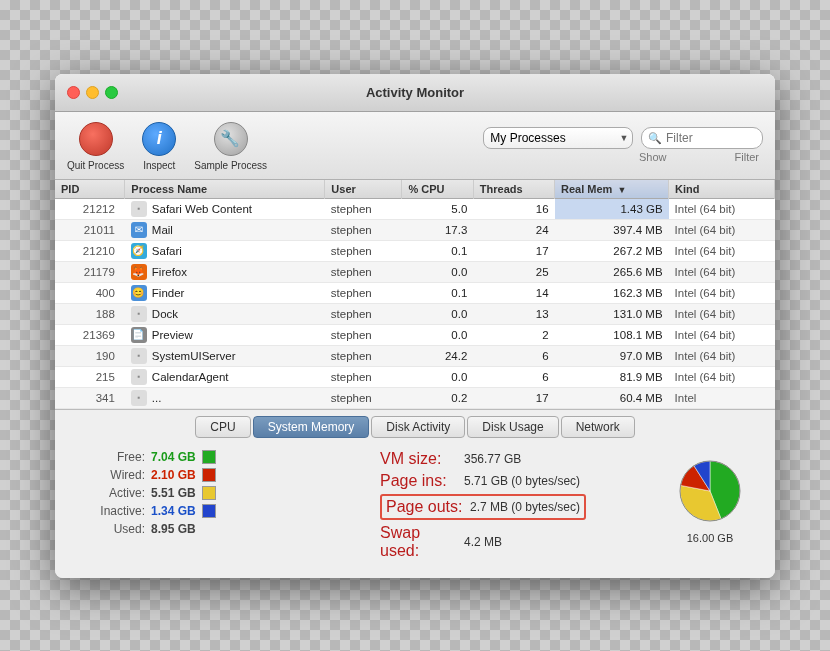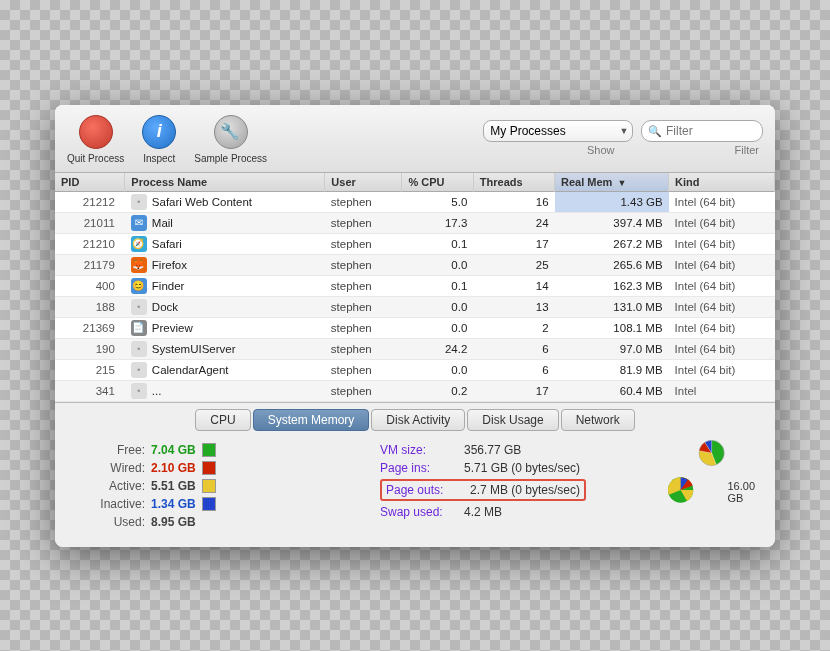--- a/index.html
+++ b/index.html
@@ -311,56 +311,65 @@
       flex: 1;
       padding-left: 20px;
     }
 
     .vm-row {
       display: flex;
       align-items: center;
       margin-bottom: 4px;
       gap: 4px;
     }
-    .vm-label { font-size: 12px; color: #6d28d9; width: 80px; }
+    .vm-label { font-size: 16px; color: #b91c1c; width: 80px; }
     .vm-value { font-size: 12px; color: #333; }
 
     .highlight-box {
       border: 2px solid #e05040;
       border-radius: 3px;
       padding: 2px 4px;
       display: inline-flex;
       align-items: center;
       gap: 4px;
     }
 
     
     .pie-container {
       width: 90px;
       display: flex;
+      flex-direction: column;
       align-items: center;
       justify-content: flex-start;
       padding-top: 4px;
     }
     .pie-label {
       font-size: 11px;
       color: #333;
       margin-top: 4px;
     }
 
     .col-labels {
       font-size: 11px;
       color: #777;
     }
   </style>
 </head>
 <body>
 
 <div class="window">
 
+  <div class="titlebar">
+    <div class="traffic-lights">
+      <div class="traffic-light tl-close"></div>
+      <div class="traffic-light tl-min"></div>
+      <div class="traffic-light tl-max"></div>
+    </div>
+    <span class="window-title">Activity Monitor</span>
+  </div>
 
   <div class="toolbar">
     <div class="toolbar-btn">
       <div class="toolbar-icon">
         <div class="icon-quit"></div>
       </div>
       <span class="toolbar-label">Quit Process</span>
     </div>
 
     <div class="toolbar-btn">
@@ -390,21 +399,21 @@
               <option>Active Processes</option>
             </select>
             <span class="select-arrow">▼</span>
           </div>
         </div>
         <div class="filter-box">
           <span class="filter-icon">🔍</span>
           <input class="filter-input" placeholder="Filter" style="">
         </div>
       </div>
-      <div style="display:flex; gap:120px; padding-right:4px;">
+      <div style="display:flex; gap:68px; padding-right:4px;">
         <span class="col-labels">Show</span>
         <span class="col-labels">Filter</span>
       </div>
     </div>
   </div>
 
   <div class="table-container">
     <table>
       <thead>
         <tr>

